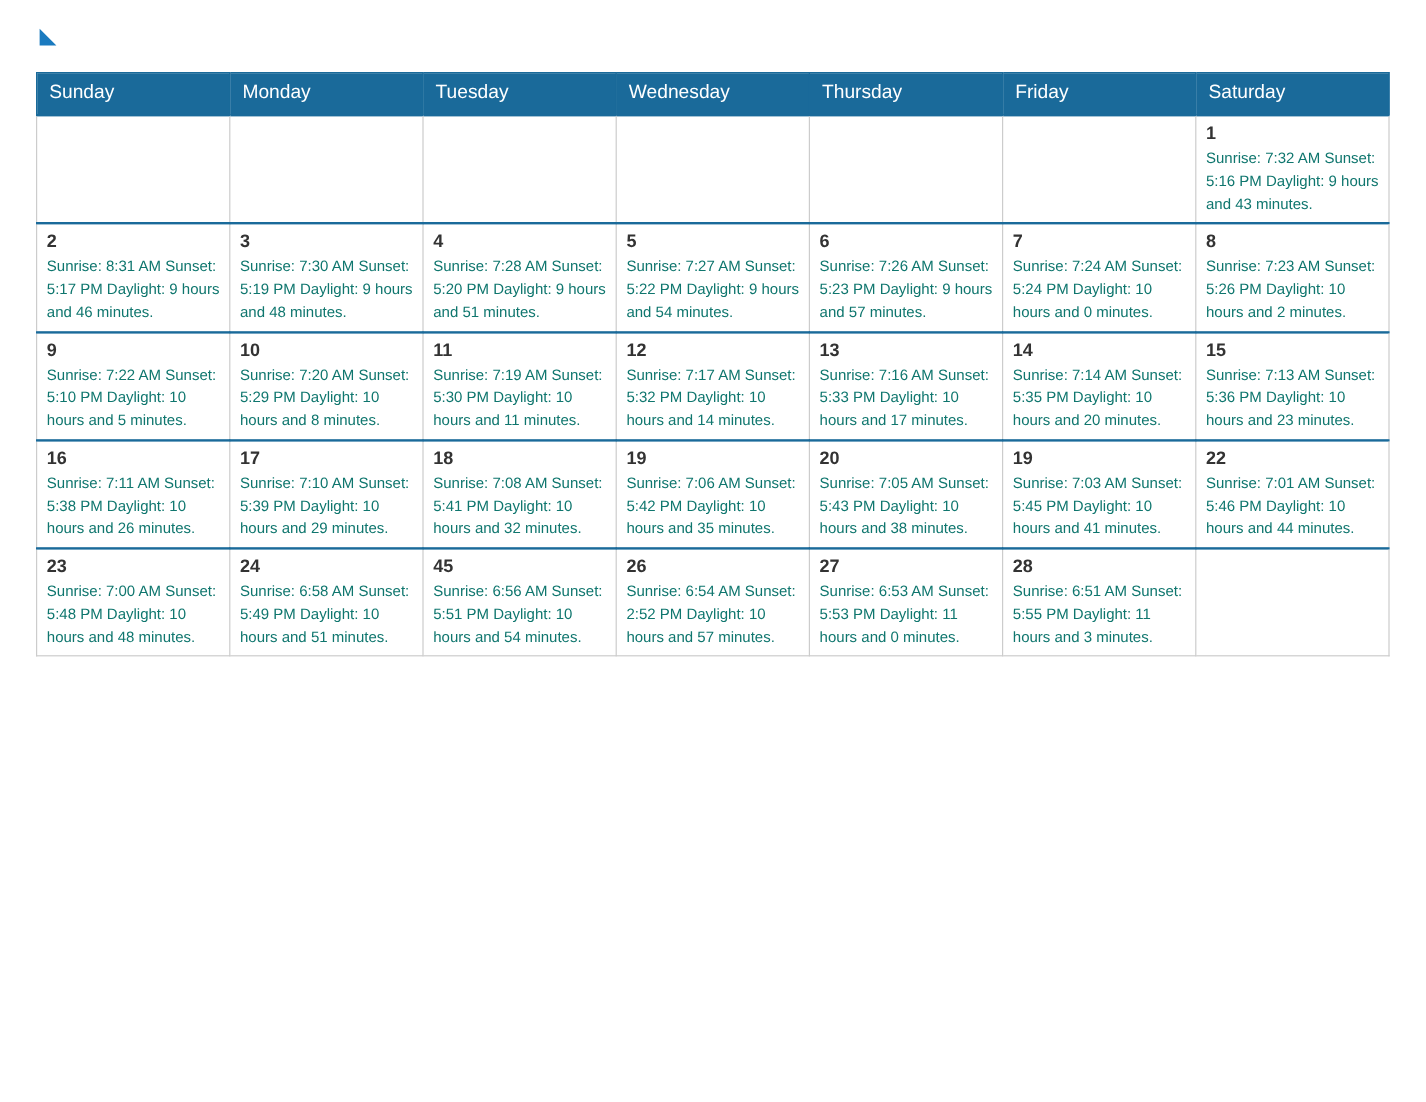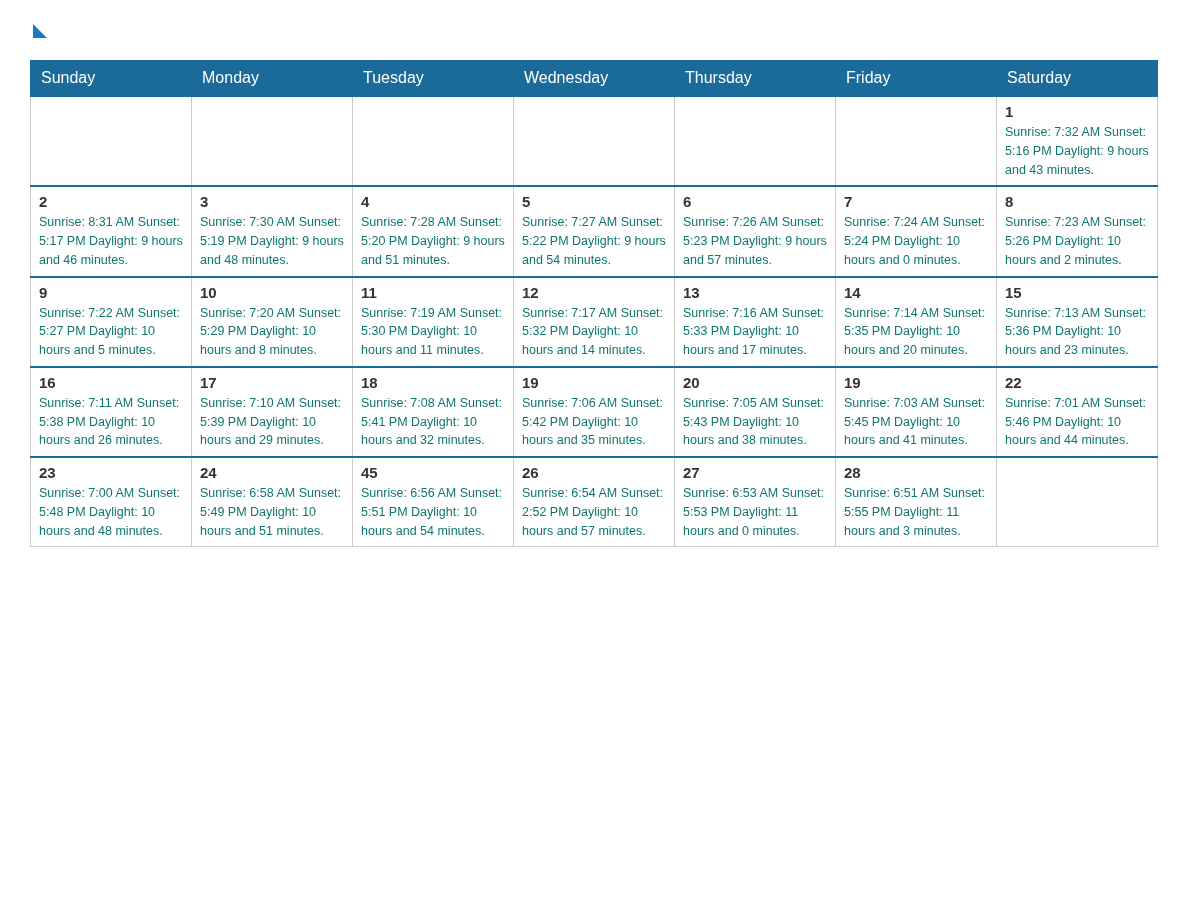--- a/index.html
+++ b/index.html
@@ -198,21 +198,21 @@
           <span class="day-num">8</span>
           <div class="day-info">Sunrise: 7:23 AM
 Sunset: 5:26 PM
 Daylight: 10 hours and 2 minutes.</div>
         </td>
       </tr>
       <tr>
         <td>
           <span class="day-num">9</span>
           <div class="day-info">Sunrise: 7:22 AM
-Sunset: 5:27 PM
+Sunset: 5:10 PM
 Daylight: 10 hours and 5 minutes.</div>
         </td>
         <td>
           <span class="day-num">10</span>
           <div class="day-info">Sunrise: 7:20 AM
 Sunset: 5:29 PM
 Daylight: 10 hours and 8 minutes.</div>
         </td>
         <td>
           <span class="day-num">11</span>

